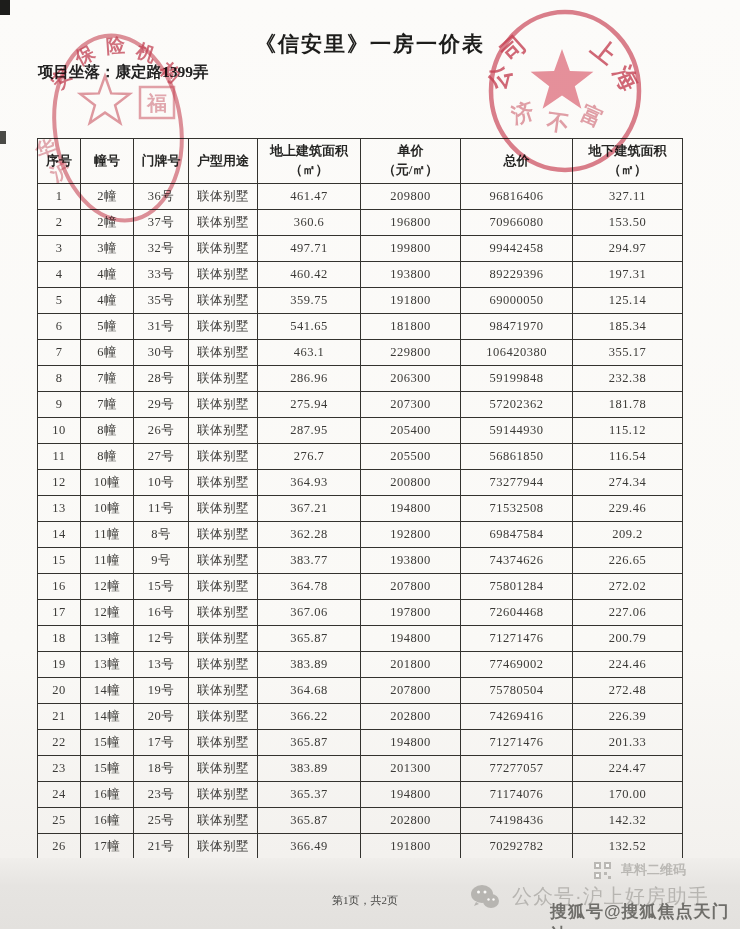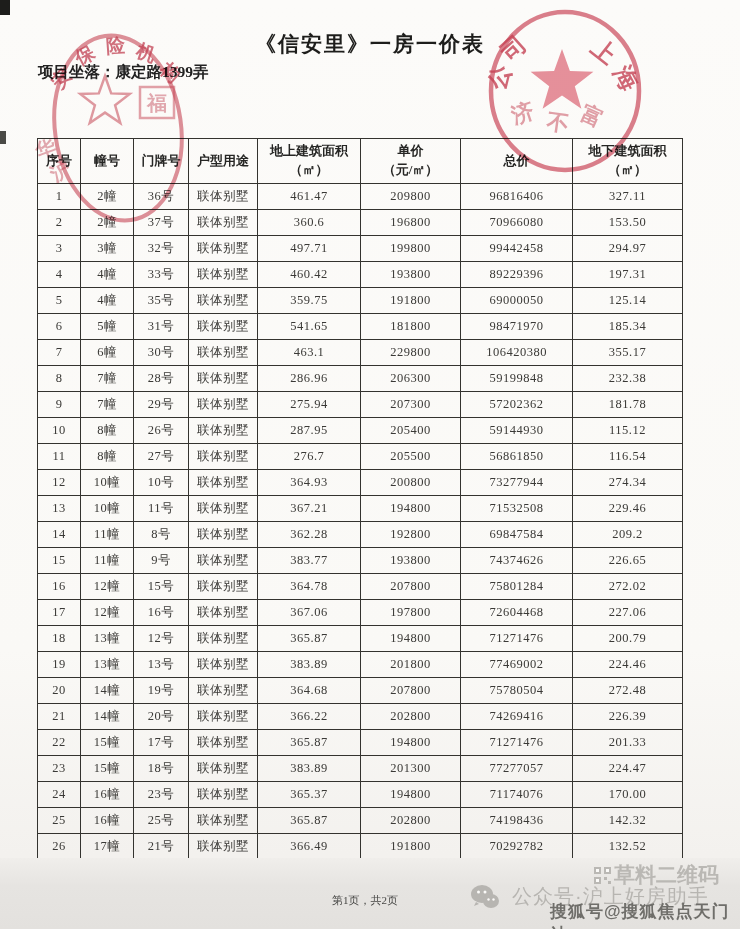--- a/index.html
+++ b/index.html
@@ -19,22 +19,22 @@
          white-space:pre-line;line-height:1.45;}
   table.price td{font-size:12.5px;color:#3a3936;height:25px;letter-spacing:0.5px;}
   .stamp{position:absolute;mix-blend-mode:multiply;pointer-events:none;z-index:6;}
   .stamp-left{left:30px;top:25px;}
   .stamp-right{left:487px;top:8px;}
   .footer-band{position:absolute;left:0;top:858px;width:740px;height:71px;
          background:linear-gradient(180deg,#f0eeeb 0%,#e6e4e1 40%,#e3e1de 100%);}
   .page-info{position:absolute;left:300px;top:893px;width:130px;text-align:center;
          font-size:11px;color:#474745;z-index:7;}
   .wm{position:absolute;z-index:7;font-family:"Liberation Sans","DejaVu Sans",sans-serif;}
-  .wm-qr{left:594px;top:861px;display:flex;align-items:center;gap:3px;
-         font-size:21px;font-weight:bold;color:#bab8b4;}
+  .wm-qr{left:594px;top:861px;display:flex;align-items:center;gap:10px;
+         font-size:13px;font-weight:bold;color:#bab8b4;}
   .wm-wechat{left:470px;top:883px;display:flex;align-items:center;gap:12px;
          font-size:20px;color:#b7b5b1;letter-spacing:1px;}
   .wm-sohu{left:550px;top:900px;font-size:17px;font-weight:bold;color:#6f6e6a;letter-spacing:1px;z-index:8;}
   .icon{flex:0 0 auto;display:inline-block;}
 </style>
 </head>
 <body>
 
 <div class="doc">
 

